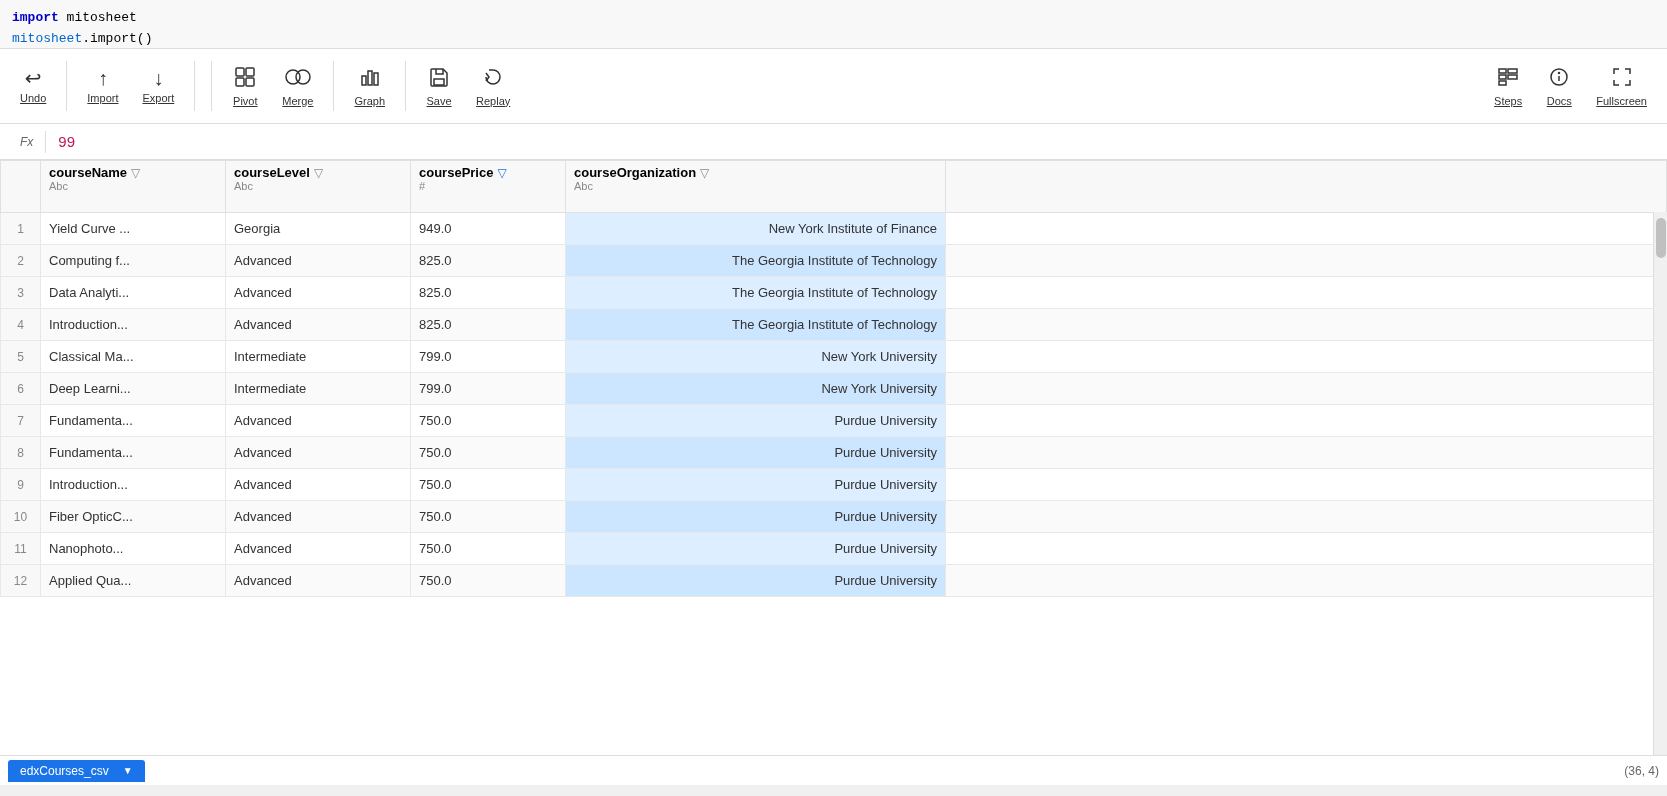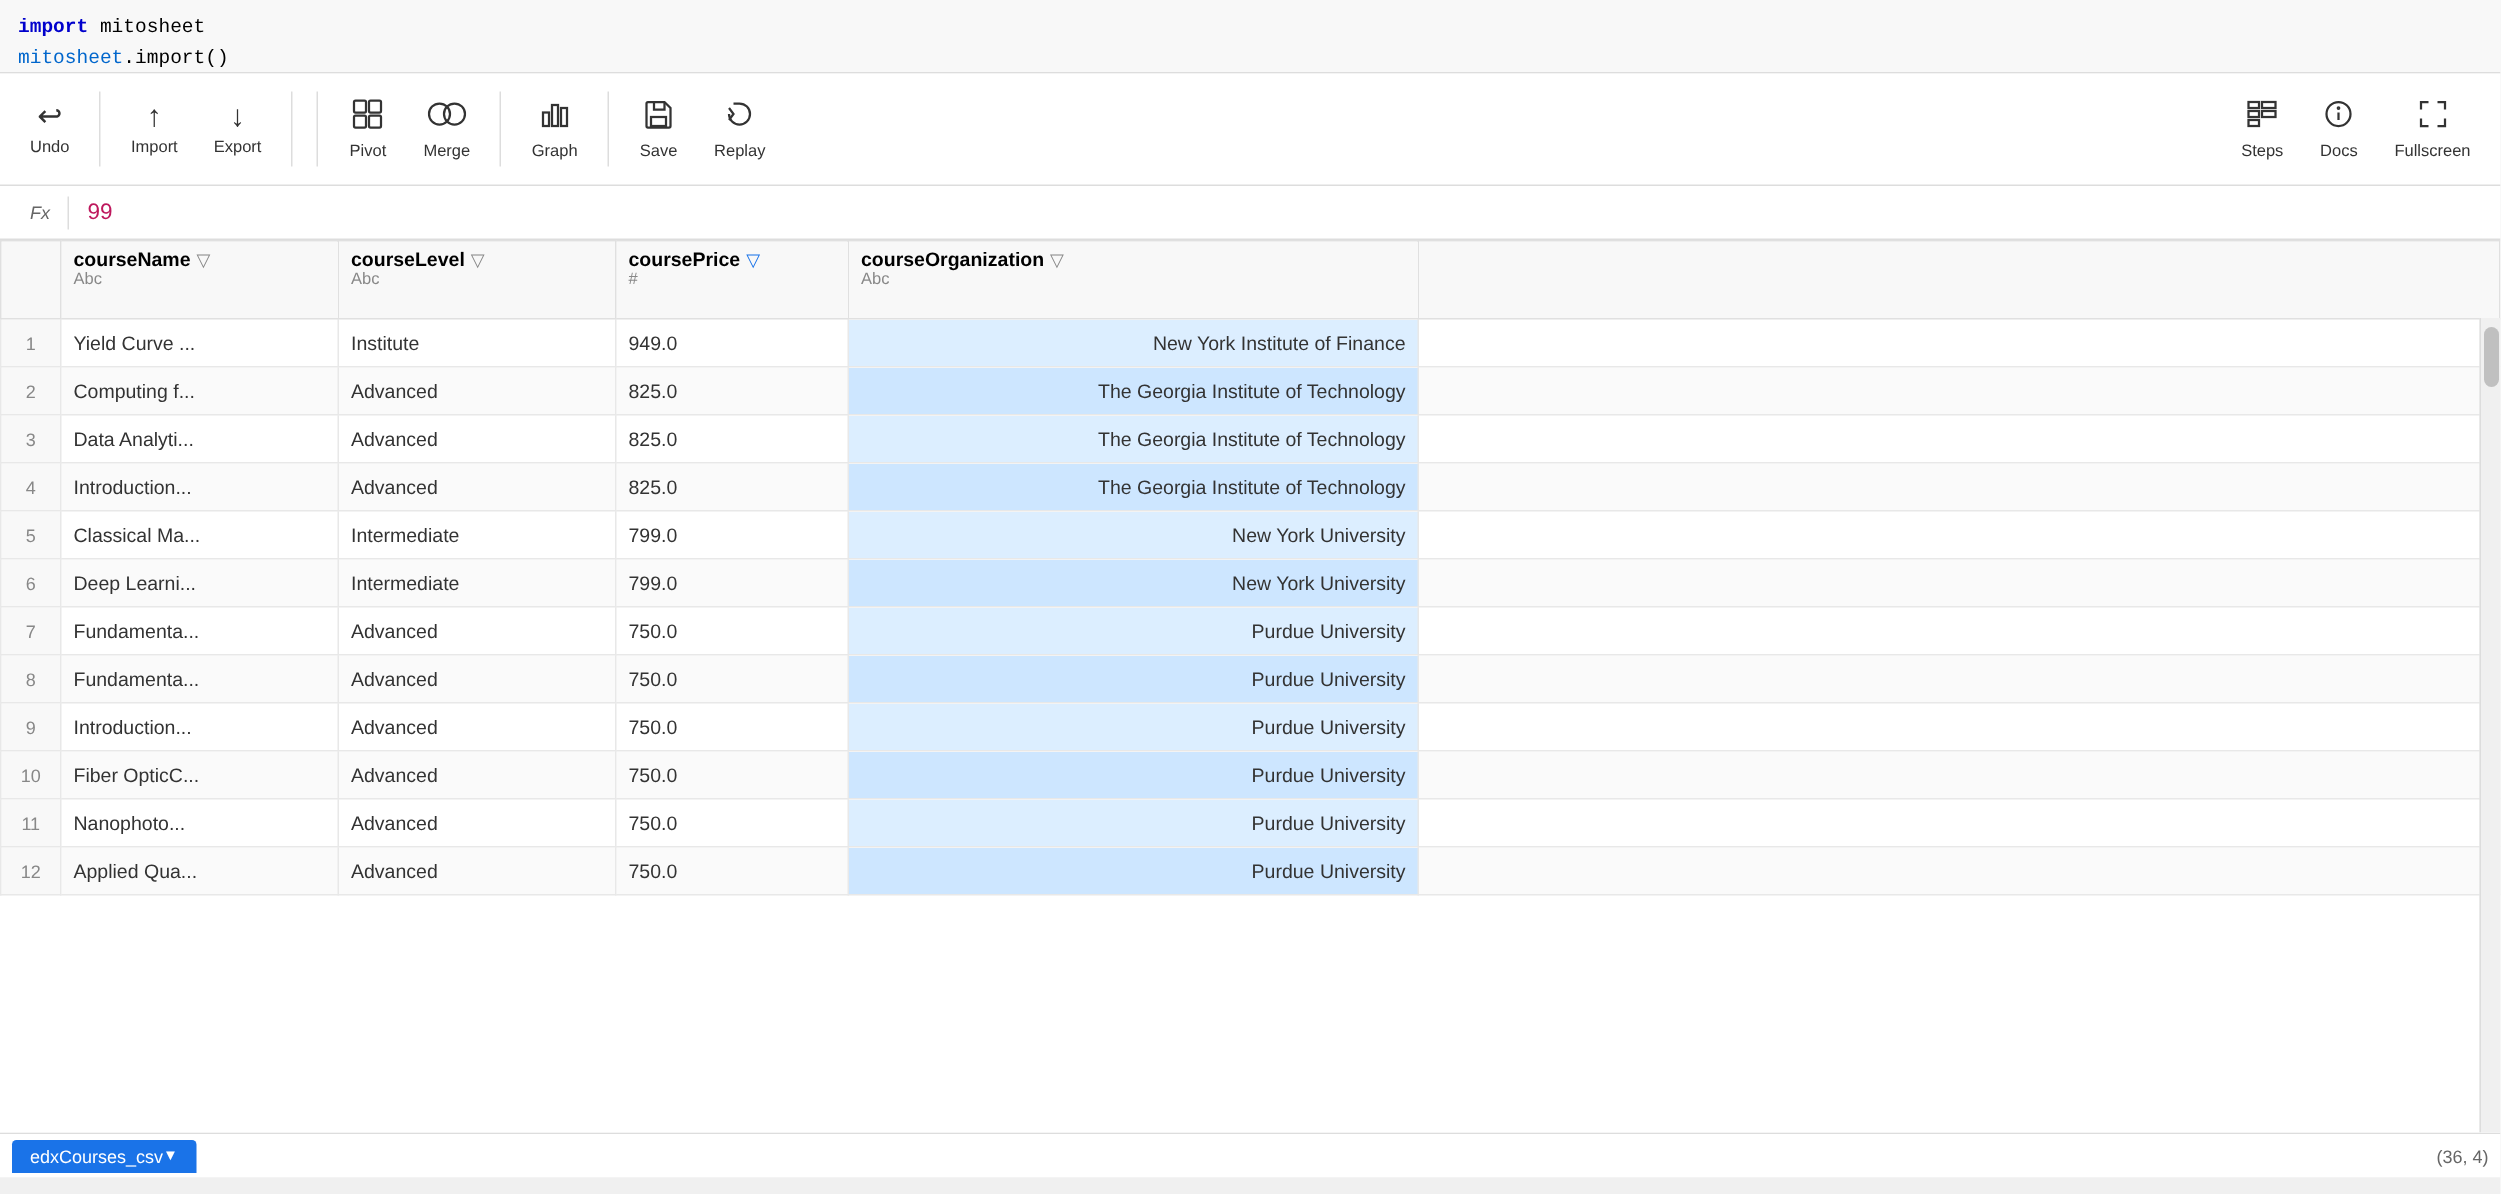--- a/index.html
+++ b/index.html
@@ -44,21 +44,21 @@
       cursor: pointer;
       border-radius: 4px;
       min-width: 50px;
       border: none;
       background: transparent;
       color: #333;
       font-size: 12px;
       gap: 4px;
     }
     .toolbar-btn .icon { font-size: 20px; line-height: 1; }
-    .toolbar-btn .label { font-size: 11px; color: #333; }
+    .toolbar-btn .label { font-size: 11px; color: #333; text-decoration: underline; }
     .toolbar-right {
       margin-left: auto;
       display: flex;
       align-items: center;
     }
 
     .formula-bar {
       display: flex;
       align-items: center;
       background: #ffffff;
@@ -175,21 +175,21 @@
       justify-content: space-between;
     }
     .sheet-tab {
       display: flex;
       align-items: center;
       background: #1a73e8;
       color: white;
       padding: 4px 12px;
       border-radius: 3px 3px 0 0;
       font-size: 12px;
-      gap: 0;
+      gap: 14px;
       cursor: pointer;
     }
     .sheet-tab .dropdown-arrow { font-size: 10px; }
     .cell-ref {
       font-size: 12px;
       color: #666;
     }
 
     .scrollable-body {
       overflow-y: auto;
@@ -393,21 +393,21 @@
               <span class="col-type-label">Abc</span>
             </div>
           </th>
           <th style="background:#f8f8f8; border:1px solid #e0e0e0;"></th>
         </tr>
       </thead>
       <tbody id="table-body">
       <tr class="data-row">
       <td class="index-cell">1</td>
       <td>Yield Curve ...</td>
-      <td>Institute</td>
+      <td>Georgia</td>
       <td>949.0</td>
       <td class="highlighted">New York Institute of Finance</td>
       <td></td>
     </tr>
           <tr class="data-row">
       <td class="index-cell">2</td>
       <td>Computing f...</td>
       <td>Advanced</td>
       <td>825.0</td>
       <td class="highlighted">The Georgia Institute of Technology</td>

